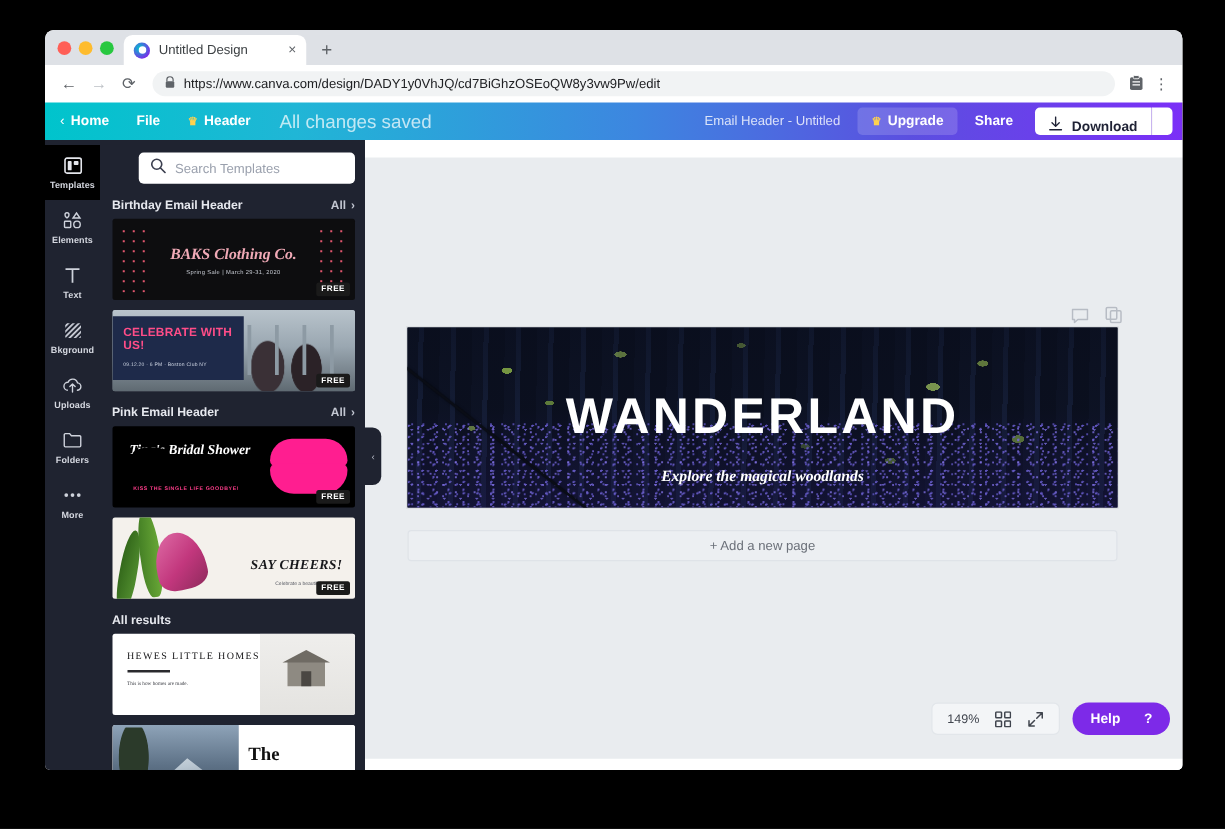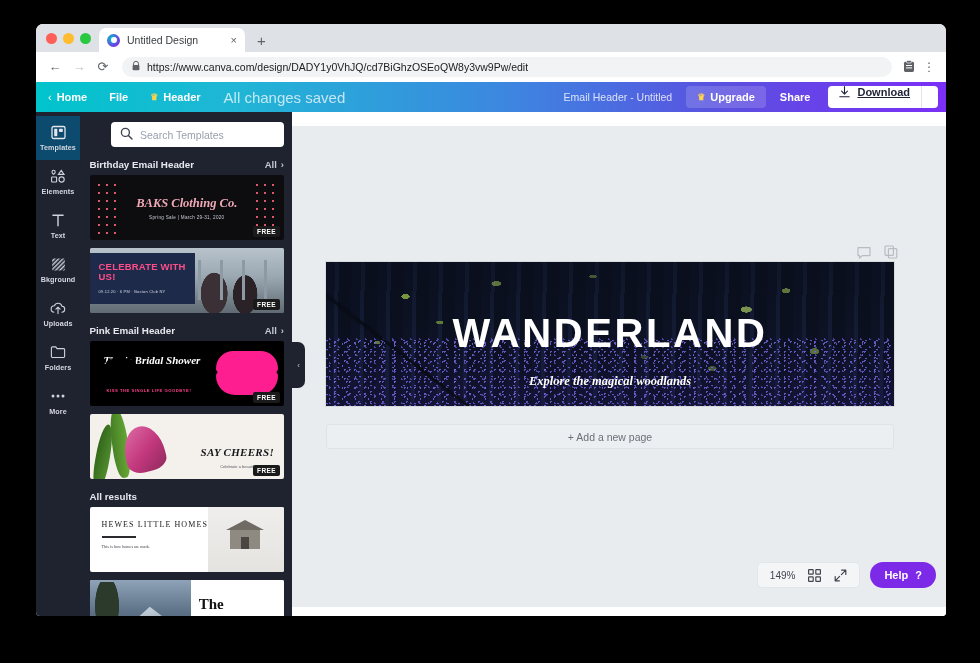--- a/index.html
+++ b/index.html
@@ -123,23 +123,22 @@
     display: flex; align-items: center; gap: 5px; cursor: pointer;
   }
   .btn-share {
     color: #fff; font-size: 11px; font-weight: bold;
     height: 22px; padding: 0 14px;
     display: flex; align-items: center; cursor: pointer;
   }
   .btn-download {
     background: #fff; color: #1f2235; font-size: 11px; font-weight: bold;
     height: 22px; border-radius: 4px 0 0 4px; padding: 0 11px;
-    display: flex; align-items: flex-start; gap: 7px; cursor: pointer;
+    display: flex; align-items: flex-end; gap: 7px; cursor: pointer;
     margin-left: 4px;
-    text-decoration: underline;
   }
   .btn-dl-caret {
     background: #fff; color: #1f2235; font-size: 10px;
     height: 22px; border-radius: 0 4px 4px 0; padding: 0 8px;
     display: flex; align-items: center; cursor: pointer;
     border-left: 1px solid #e3e3e8;
     margin-right: 8px;
   }
 
   .body { flex: 1 1 auto; display: flex; min-height: 0; position: relative; }
@@ -148,21 +147,21 @@
   .rail {
     width: 44px; background: #1f2330; flex: 0 0 auto;
     display: flex; flex-direction: column; align-items: center;
     padding-top: 4px;
   }
   .rail-item {
     width: 44px; height: 44px;
     display: flex; flex-direction: column; align-items: center; justify-content: center;
     gap: 3px; cursor: pointer; color: #d5d8e0;
   }
-  .rail-item.active { background: #0c4a6e; }
+  .rail-item.active { background: #000000; }
   .rail-label { font-size: 7.2px; font-weight: bold; letter-spacing: .1px; }
   .rail-ico { height: 15px; display: flex; align-items: center; justify-content: center; }
 
   
   .panel {
     width: 212px; background: #1f2330; flex: 0 0 auto;
     display: flex; flex-direction: column;
     position: relative; overflow: hidden; align-items: flex-end;
   }
   .search-wrap { padding: 10px 8px 8px 8px; }
@@ -389,21 +388,21 @@
   .zoomgroup {
     height: 26px; background: #f3f5f7; border: 1px solid #e2e6ea;
     border-radius: 5px;
     display: flex; align-items: center; gap: 13px; padding: 0 12px;
   }
   .zoompct { font-size: 10px; color: #40454e; }
   .bb-ico { color: #40454e; cursor: pointer; display:flex; }
   .help {
     height: 26px; background: #7d2ae8; color: #fff;
     border-radius: 13px; padding: 0 14px;
-    display: flex; align-items: center; gap: 7px;
+    display: flex; align-items: center; gap: 19px;
     font-size: 11px; font-weight: bold; cursor: pointer;
   }
   .help-q { font-size: 11px; }
 
   .statusstrip { position:absolute; left:0; right:0; bottom:0; height: 9px; background:#fff; }
 </style>
 </head>
 <body>
 
 <div class="window">

